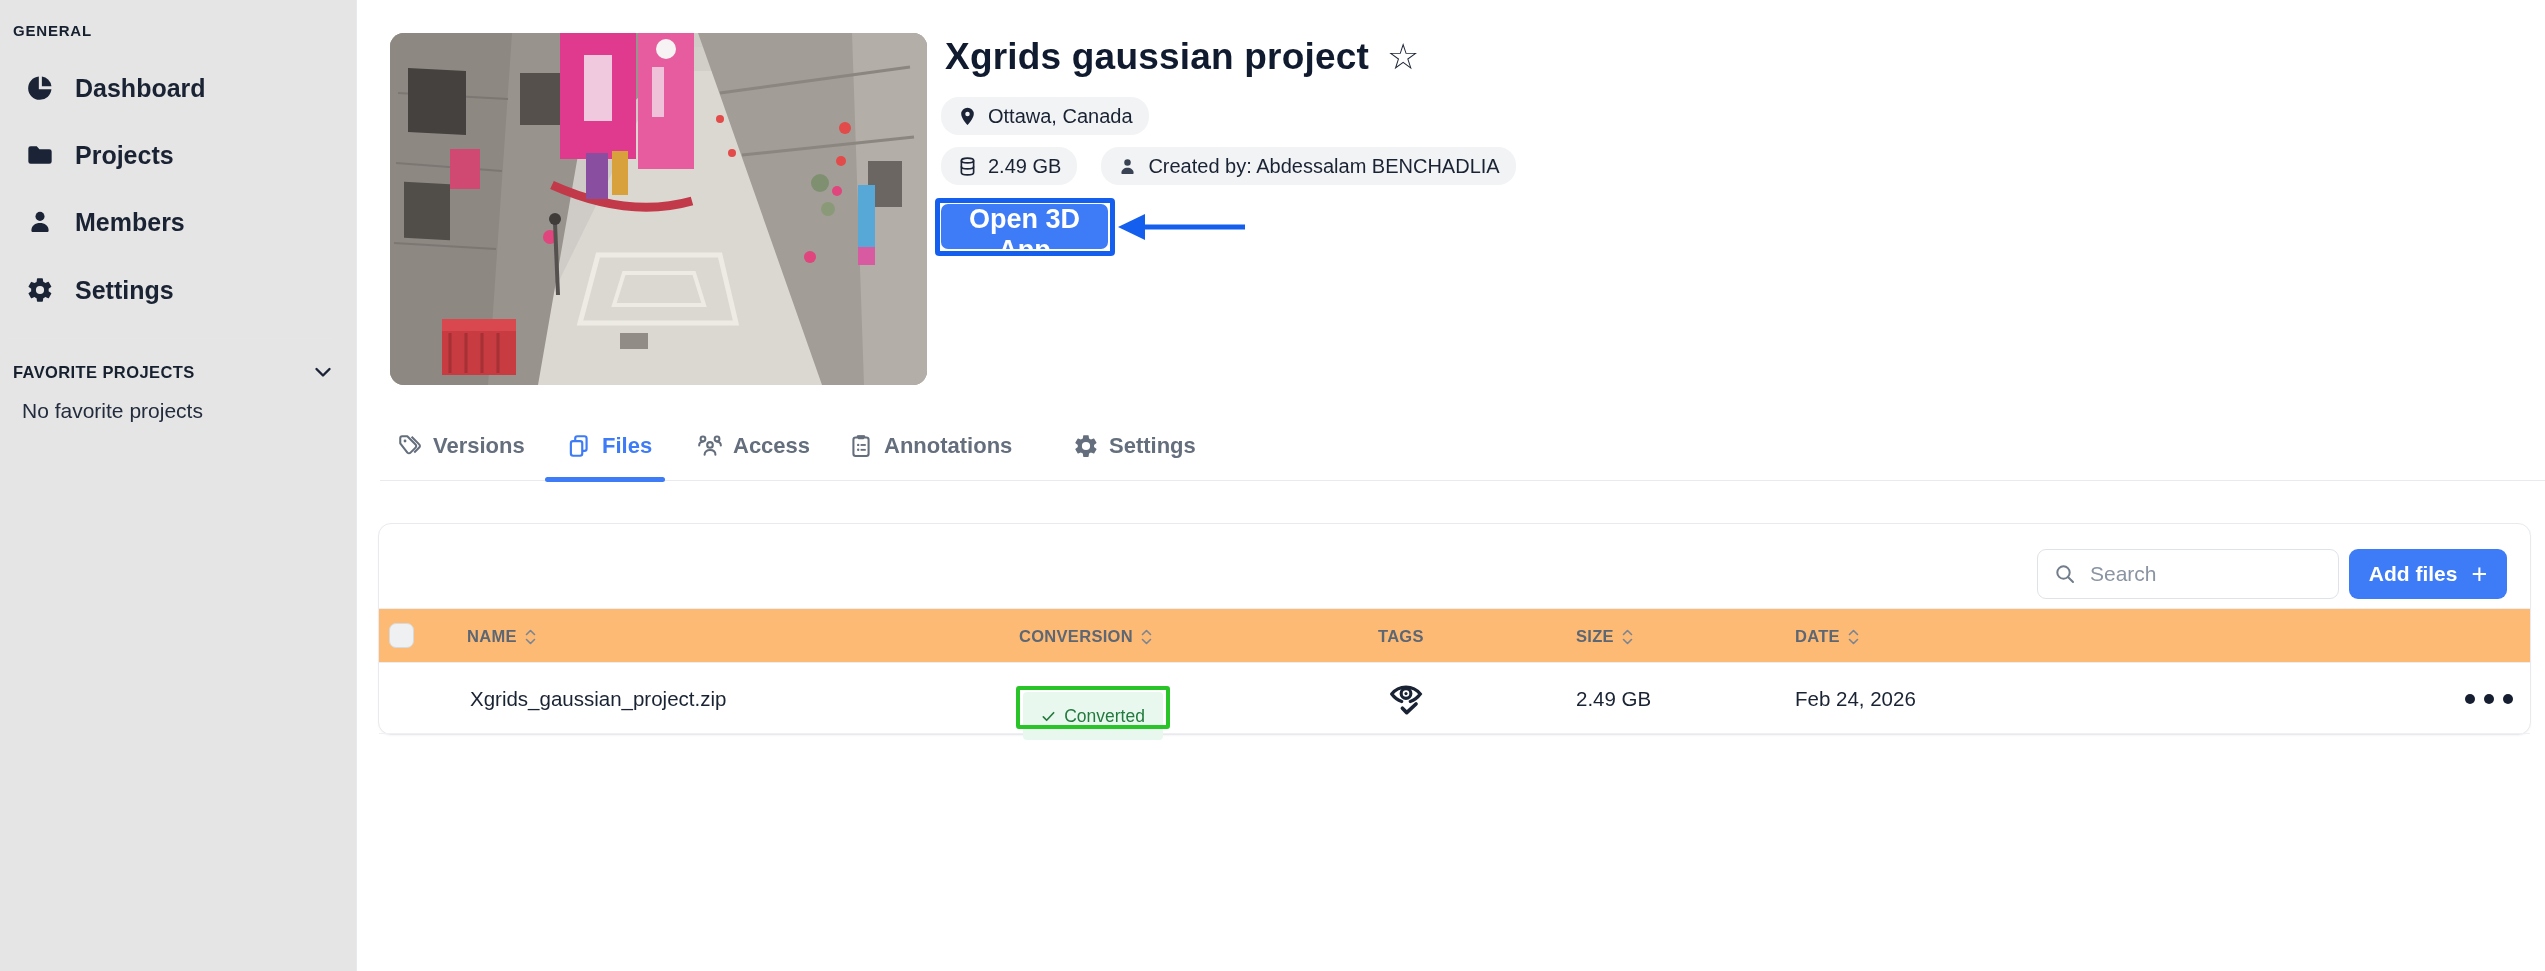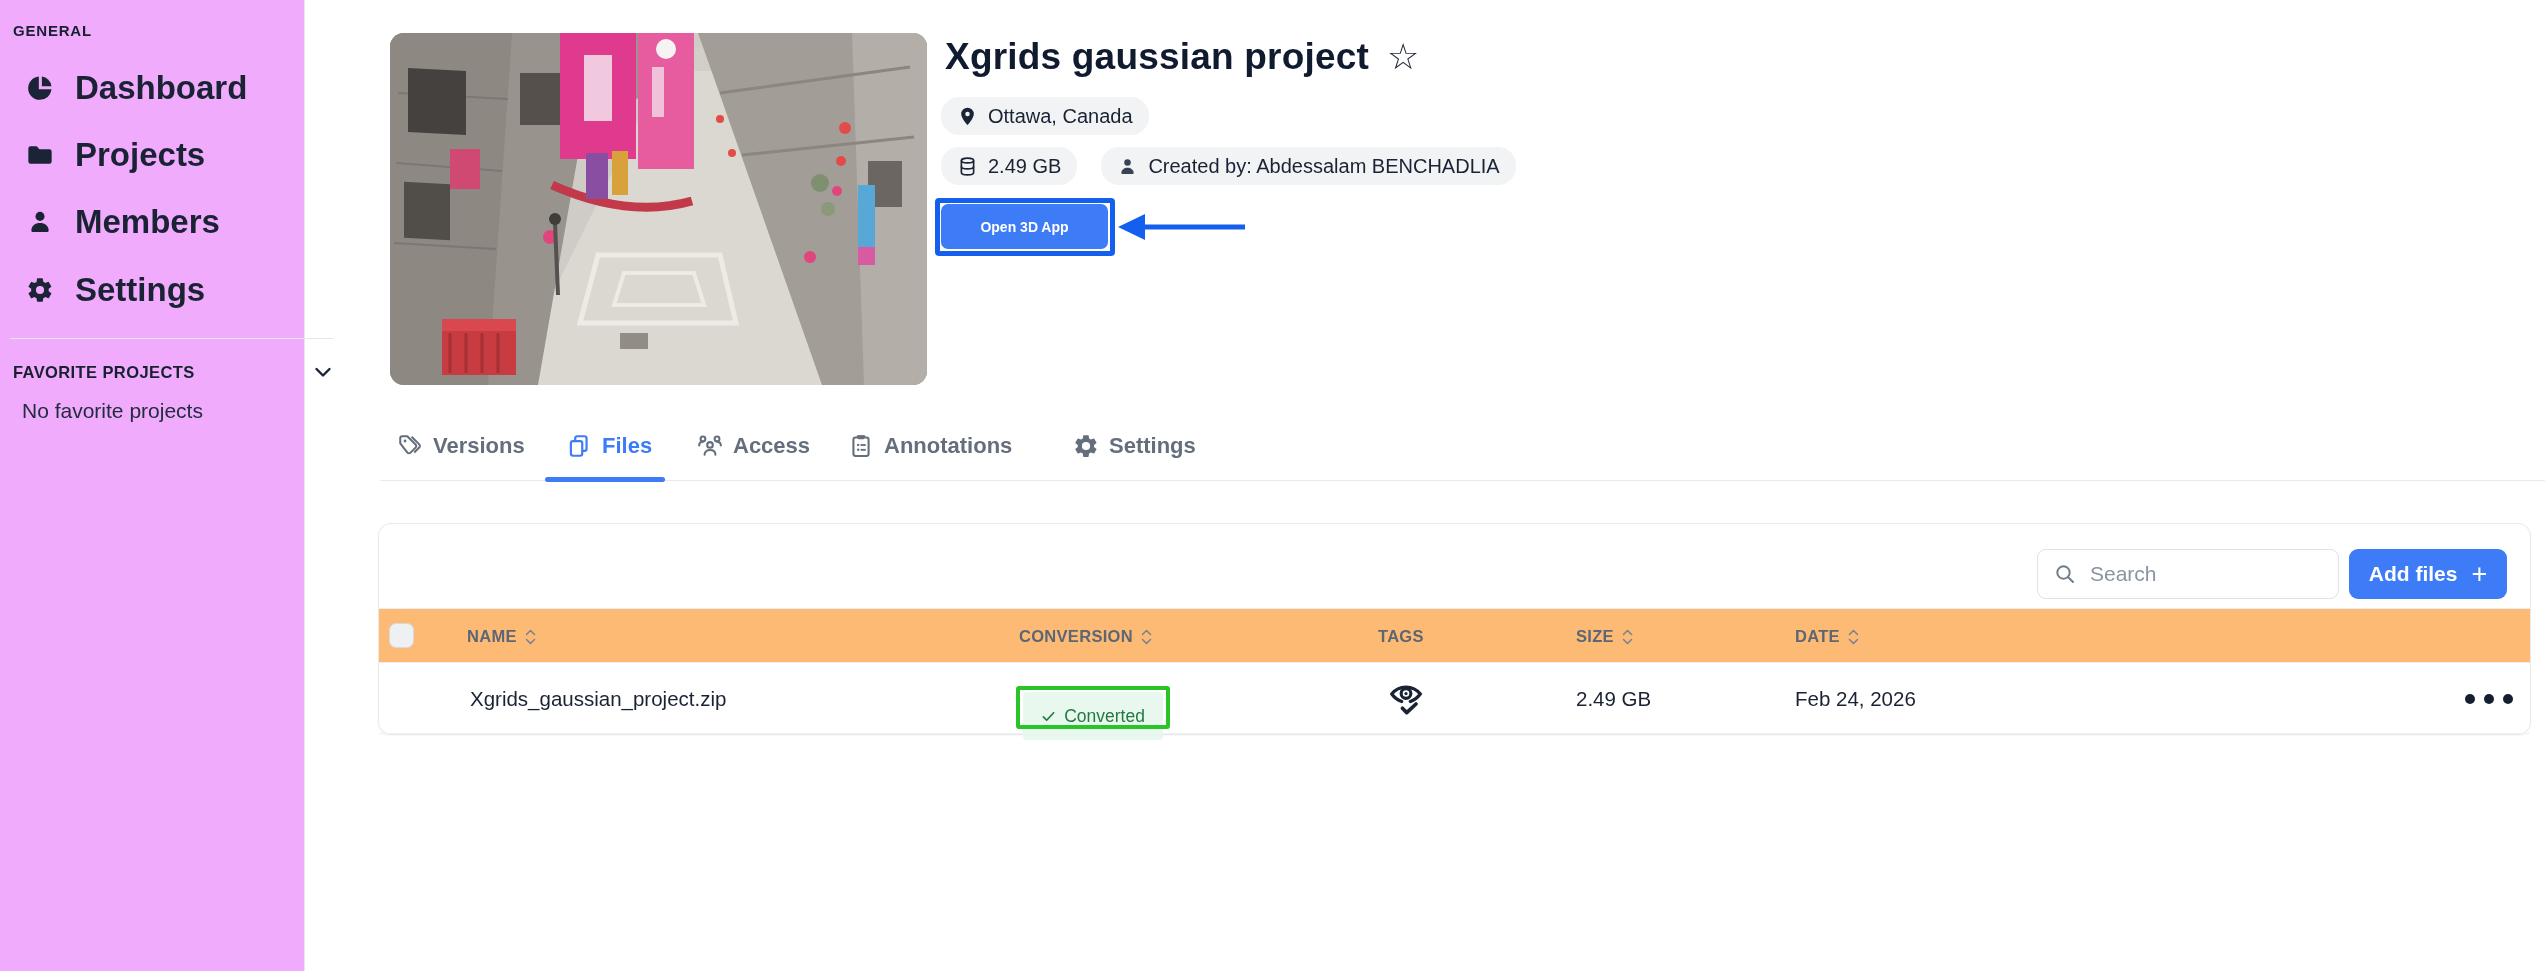--- a/index.html
+++ b/index.html
@@ -1,46 +1,46 @@
 <!DOCTYPE html>
 <html><head>
 <meta charset="utf-8">
 <style>
   * { margin:0; padding:0; box-sizing:border-box; }
   html,body { background:#ffffff; }
   body { font-family:"Liberation Sans", sans-serif; color:#1a2333; }
   .screen { position:relative; width:2545px; height:971px; background:#fff; overflow:hidden; }
 
   
-  .sidebar { position:absolute; left:0; top:0; width:305px; height:971px; background:#f0abfc; border-right:1px solid #e7e9ed; }
+  .sidebar { position:absolute; left:0; top:0; width:357px; height:971px; background:#e5e5e5; border-right:1px solid #e7e9ed; }
   .sb-section { position:absolute; left:13px; font-size:15px; font-weight:700; letter-spacing:.8px; color:#16202f; }
   .sb-general { top:22px; }
   .sb-item { position:absolute; left:26px; height:44px; display:flex; align-items:center; gap:21px;
-             font-size:33px; font-weight:600; color:#1a2333; cursor:pointer; }
+             font-size:25px; font-weight:600; color:#1a2333; cursor:pointer; }
   .sb-item svg { width:28px; height:28px; flex:0 0 auto; }
   .sb-divider { position:absolute; left:10px; top:338px; width:323px; border-top:1px solid #e4e6ea; }
   .sb-fav { position:absolute; left:13px; top:360px; width:322px; display:flex; align-items:center; justify-content:space-between; }
   .sb-fav-label { font-size:16.5px; font-weight:700; letter-spacing:.4px; color:#16202f; }
   .sb-fav svg { width:24px; height:24px; }
   .sb-empty { position:absolute; left:22px; top:399px; font-size:21px; color:#222c3d; }
 
   
   .thumb { position:absolute; left:390px; top:33px; width:537px; height:352px; border-radius:14px; overflow:hidden; cursor:pointer; }
   .thumb svg { display:block; width:100%; height:100%; }
   .title-row { position:absolute; left:945px; top:36px; display:flex; align-items:center; gap:18px; }
   .page-title { font-size:37px; font-weight:700; color:#101b30; letter-spacing:.2px; }
   .star { font-size:36px; line-height:1; color:#1a2333; cursor:pointer; font-weight:400; }
   .badge { display:inline-flex; align-items:center; gap:10px; height:38px; padding:0 16px; background:#f1f3f5;
            border-radius:18px; font-size:20px; color:#1a2333; }
   .badge svg { width:21px; height:21px; }
   .badge-row1 { position:absolute; left:941px; top:97px; display:flex; gap:24px; }
   .badge-row2 { position:absolute; left:941px; top:147px; display:flex; gap:24px; }
 
   .open-btn { position:absolute; left:941px; top:204px; width:167px; height:45px; background:#3d7bf7; color:#fff;
-              border:none; border-radius:7px; font-size:14px; font-weight:600; font-family:inherit; cursor:pointer; }
+              border:none; border-radius:7px; font-size:27px; font-weight:600; font-family:inherit; cursor:pointer; }
   .anno-rect-blue { position:absolute; left:935px; top:198px; width:180px; height:58px; border:5px solid #155fee; border-radius:4px; pointer-events:none; }
   .anno-arrow { position:absolute; left:1117px; top:211px; width:130px; height:32px; pointer-events:none; }
 
   
   .tab { position:absolute; top:427px; height:38px; display:flex; align-items:center; gap:10px; font-size:22px;
          font-weight:600; color:#646e7c; cursor:pointer; }
   .tab svg { width:26px; height:26px; }
   .tab.active { color:#3d7bf7; }
   .tabs-divider { position:absolute; left:380px; top:480px; width:2165px; border-top:1px solid #e8eaed; }
   .tab-underline { position:absolute; left:545px; top:477px; width:120px; height:5px; border-radius:3px; background:#3d7bf7; }

